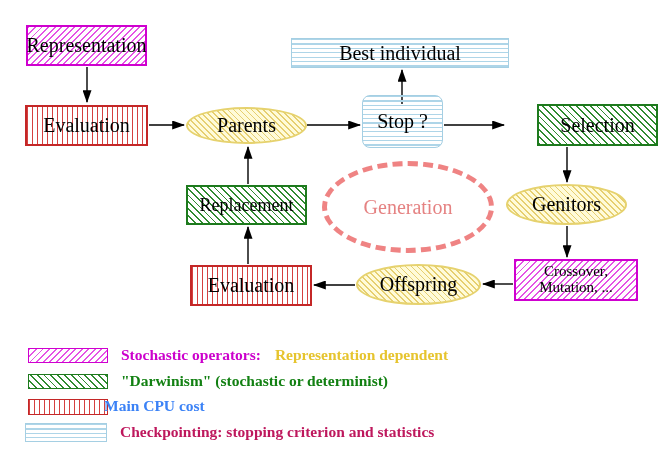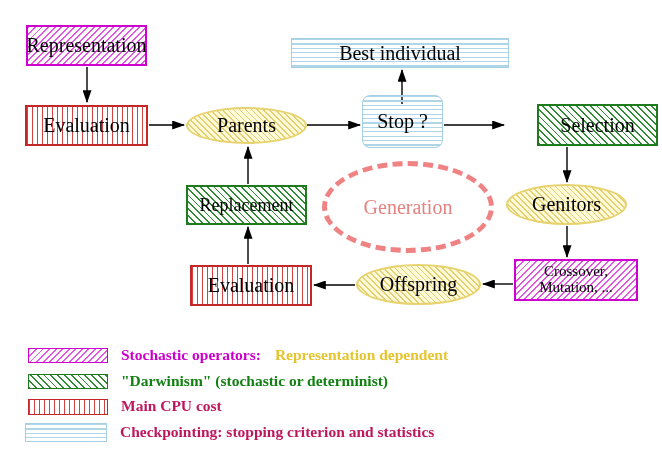--- a/index.html
+++ b/index.html
@@ -43,21 +43,21 @@
   .ls-2{left:28px;top:374px;width:80px;height:15px;border-width:1.5px;}
   .ls-3{left:28px;top:399px;width:80px;height:16px;border-width:1.5px;}
   .ls-4{left:25px;top:423px;width:82px;height:19px;}
   .legend-label{
     position:absolute;font-size:15.5px;font-weight:bold;white-space:nowrap;
     line-height:18px;
   }
   .lt-1{left:121px;top:346px;color:#cc00cc;}
   .lt-1 .qualifier{color:#e6c42e;margin-left:14px;}
   .lt-2{left:121px;top:372px;color:#128012;}
-  .lt-3{left:121px;top:397px;color:#be185d;}
+  .lt-3{left:104px;top:397px;color:#3b82f6;}
   .lt-4{left:120px;top:423px;color:#be185d;text-align:center;}
 </style>
 </head>
 <body>
 
 <div class="canvas">
 
   <svg class="arrows" viewBox="0 0 662 471" xmlns="http://www.w3.org/2000/svg">
     <defs>
       <marker id="arr" viewBox="0 0 10 7" refX="9.2" refY="3.5" markerWidth="13" markerHeight="9" orient="auto" markerUnits="userSpaceOnUse">

